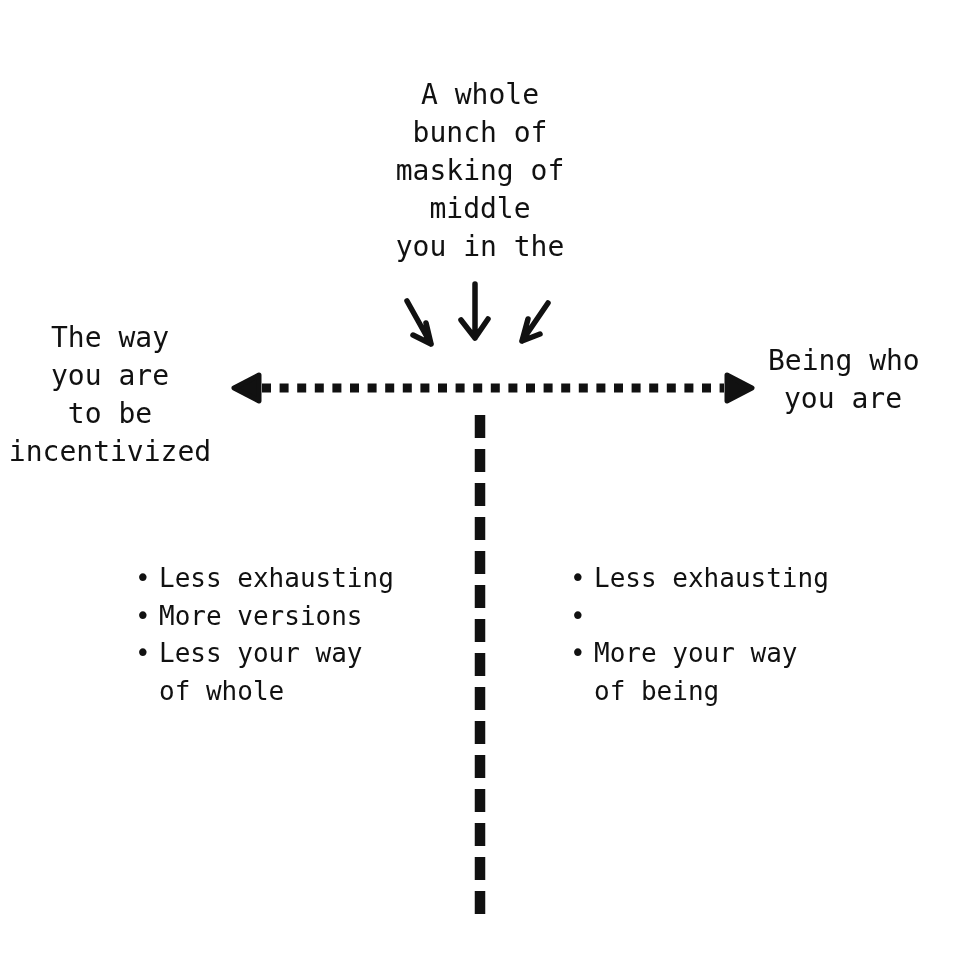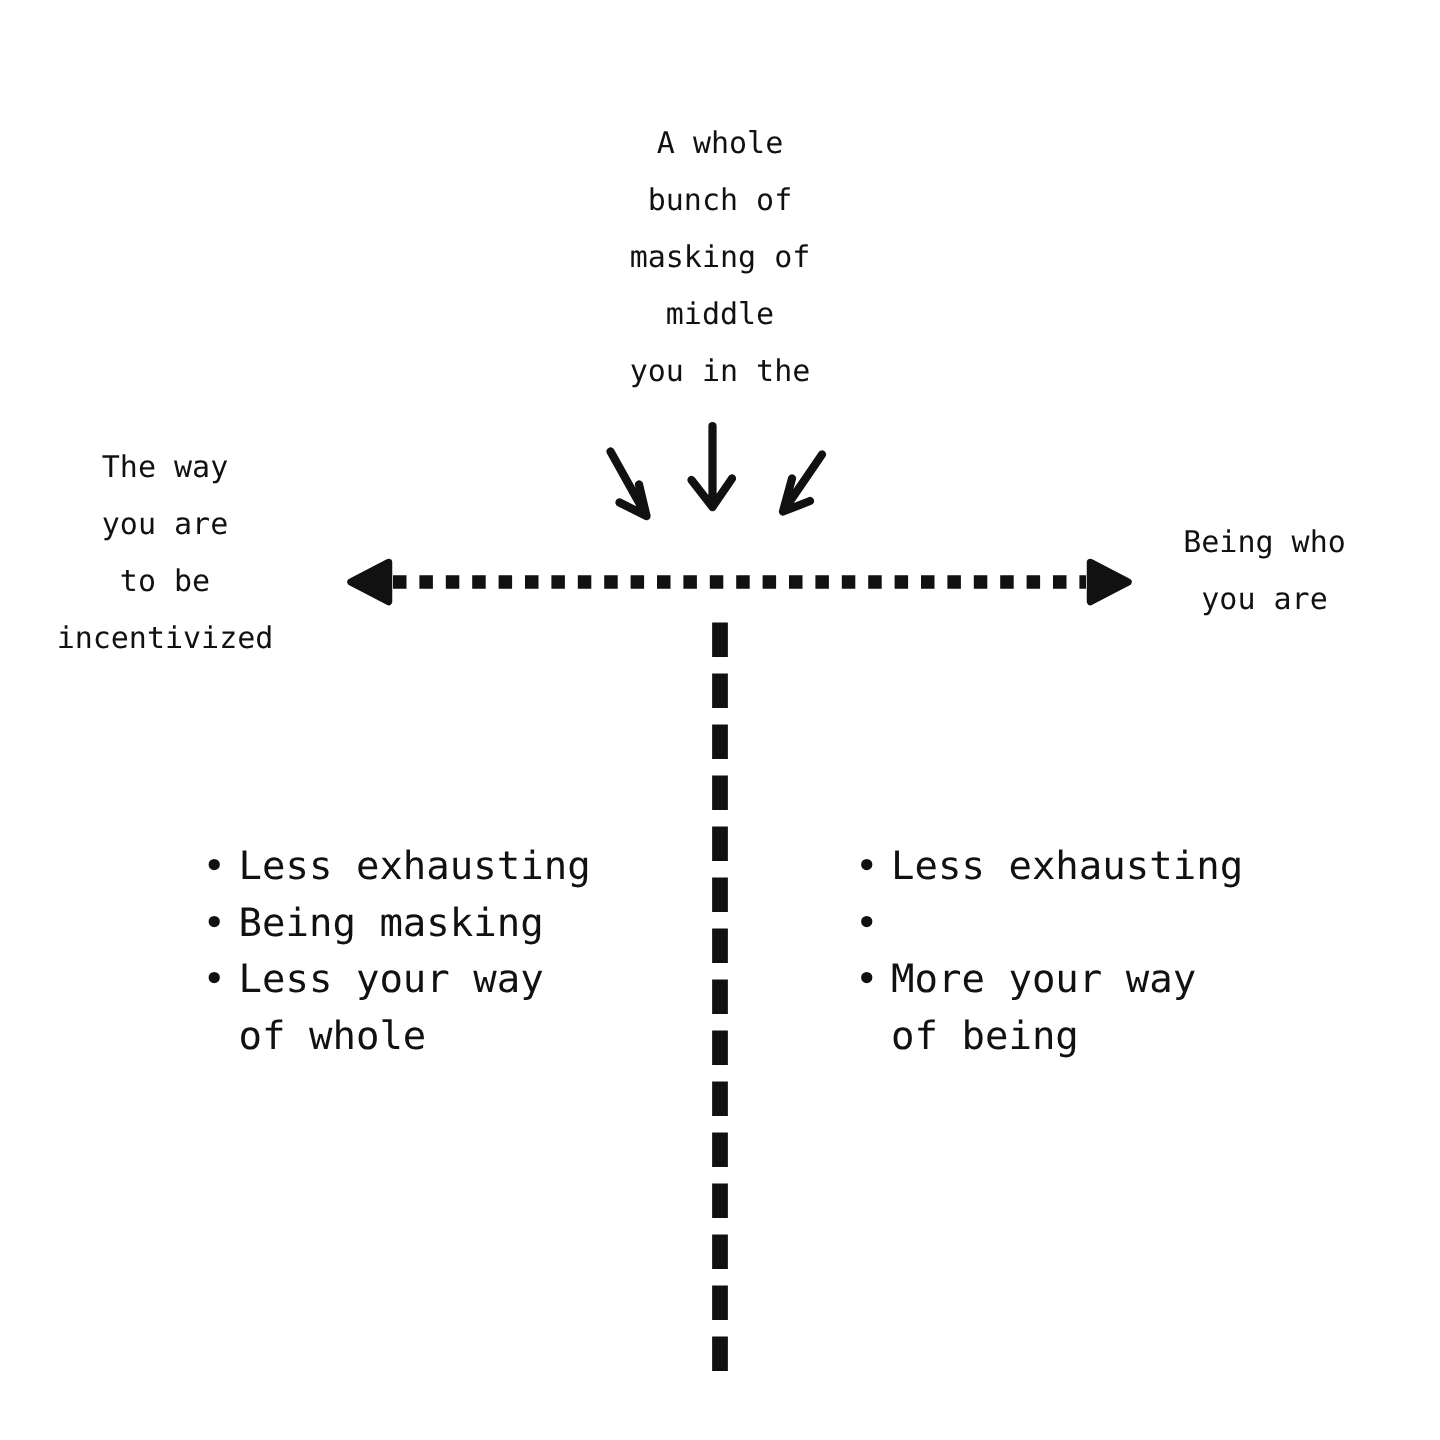--- a/index.html
+++ b/index.html
@@ -13,27 +13,27 @@
     position: relative;
     width: 960px;
     height: 960px;
     background: var(--bg);
     font-family: "DejaVu Sans Mono", "Liberation Mono", monospace;
     color: var(--ink);
     overflow: hidden;
   }
   .label {
     position: absolute;
-    font-size: 20px;
+    font-size: 28px;
     line-height: 38px;
     text-align: center;
     white-space: nowrap;
   }
   .top-label   { top: 76px;  left: 330px; width: 300px; }
-  .left-label  { top: 292px; left: 0px;   width: 220px; }
+  .left-label  { top: 319px; left: 0px;   width: 220px; }
   .right-label { top: 342px; left: 768px; width: 150px; }
   .sketch-arrows { position: absolute; left: 393px; top: 278px; }
   .h-arrow       { position: absolute; left: 228px; top: 368px; }
   .v-line        { position: absolute; left: 469px; top: 413px; }
   .list {
     position: absolute;
     list-style: none;
     font-size: 26px;
     line-height: 37.5px;
   }
@@ -93,21 +93,21 @@
     <line x1="11" y1="2" x2="11" y2="508" stroke-width="10.5" stroke-dasharray="23 11"></line>
   </svg>
 
   <ul class="list list-left">
     <li>
       <span class="bullet">•</span>
       <span class="li-text">Less exhausting</span>
     </li>
     <li>
       <span class="bullet">•</span>
-      <span class="li-text">Being masking</span>
+      <span class="li-text">More versions</span>
     </li>
     <li>
       <span class="bullet">•</span>
       <span class="li-text">Less your way of whole</span>
     </li>
   </ul>
 
   <ul class="list list-right">
     <li>
       <span class="bullet">•</span>

